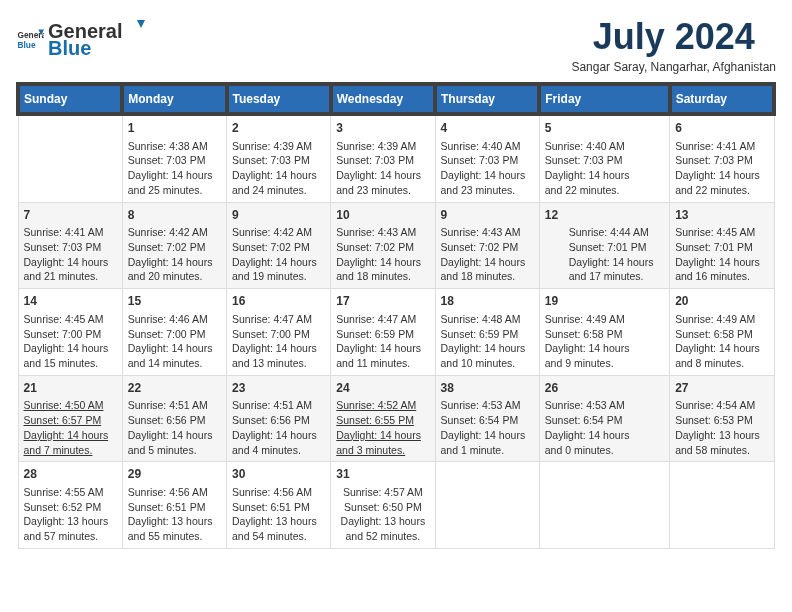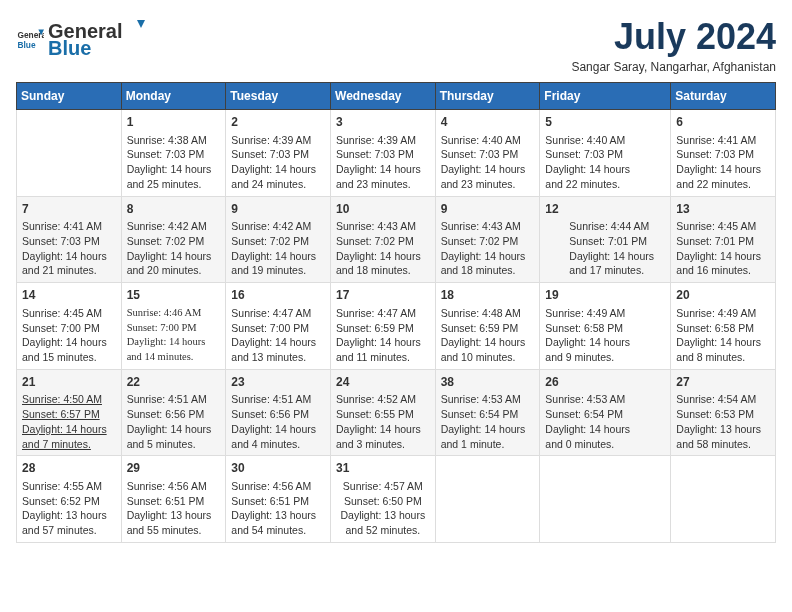--- a/index.html
+++ b/index.html
@@ -19,21 +19,21 @@
     .logo {
       display: flex;
       align-items: center;
       gap: 4px;
     }
     .logo-icon {
       width: 28px;
       height: 28px;
     }
     .title-block {
-      text-align: right;
+      text-align: center;
     }
     .main-title {
       font-size: 36px;
       font-weight: bold;
       color: #1a3a5c;
     }
     .subtitle {
       font-size: 12px;
       color: #333;
       margin-top: 2px;
@@ -43,21 +43,21 @@
       border-collapse: collapse;
       font-size: 11px;
     }
     thead tr th {
       background-color: #2a6db5;
       color: #fff;
       padding: 6px 4px;
       text-align: left;
       font-size: 12px;
       font-weight: bold;
-      border: 1px solid #404040;
+      border: 4px solid #404040;
     }
     tbody tr td {
       border: 1px solid #ddd;
       vertical-align: top;
       padding: 4px 5px;
       height: 80px;
       color: #333;
       line-height: 1.4;
     }
     tbody tr:nth-child(even) td {
@@ -218,21 +218,21 @@
       <tr>
         <td>
           <span class="day-number">14</span>
           <div class="day-info" style="white-space: pre-line;">Sunrise: 4:45 AM
 Sunset: 7:00 PM
 Daylight: 14 hours
 and 15 minutes.</div>
         </td>
         <td>
           <span class="day-number">15</span>
-          <div class="day-info" style="white-space: pre-line; font-family: Liberation Serif, serif;">Sunrise: 4:46 AM
+          <div class="day-info" style="white-space: pre-line;">Sunrise: 4:46 AM
 Sunset: 7:00 PM
 Daylight: 14 hours
 and 14 minutes.</div>
         </td>
         <td>
           <span class="day-number">16</span>
           <div class="day-info" style="white-space: pre-line;">Sunrise: 4:47 AM
 Sunset: 7:00 PM
 Daylight: 14 hours
 and 13 minutes.</div>
@@ -283,21 +283,21 @@
         </td>
         <td>
           <span class="day-number">23</span>
           <div class="day-info" style="white-space: pre-line;">Sunrise: 4:51 AM
 Sunset: 6:56 PM
 Daylight: 14 hours
 and 4 minutes.</div>
         </td>
         <td>
           <span class="day-number">24</span>
-          <div class="day-info" style="white-space: pre-line;">Sunrise: 4:52 AM
+          <div class="day-info" style="white-space: pre-line; text-decoration: underline;">Sunrise: 4:52 AM
 Sunset: 6:55 PM
 Daylight: 14 hours
 and 3 minutes.</div>
         </td>
         <td>
           <span class="day-number">38</span>
           <div class="day-info" style="white-space: pre-line;">Sunrise: 4:53 AM
 Sunset: 6:54 PM
 Daylight: 14 hours
 and 1 minute.</div>

